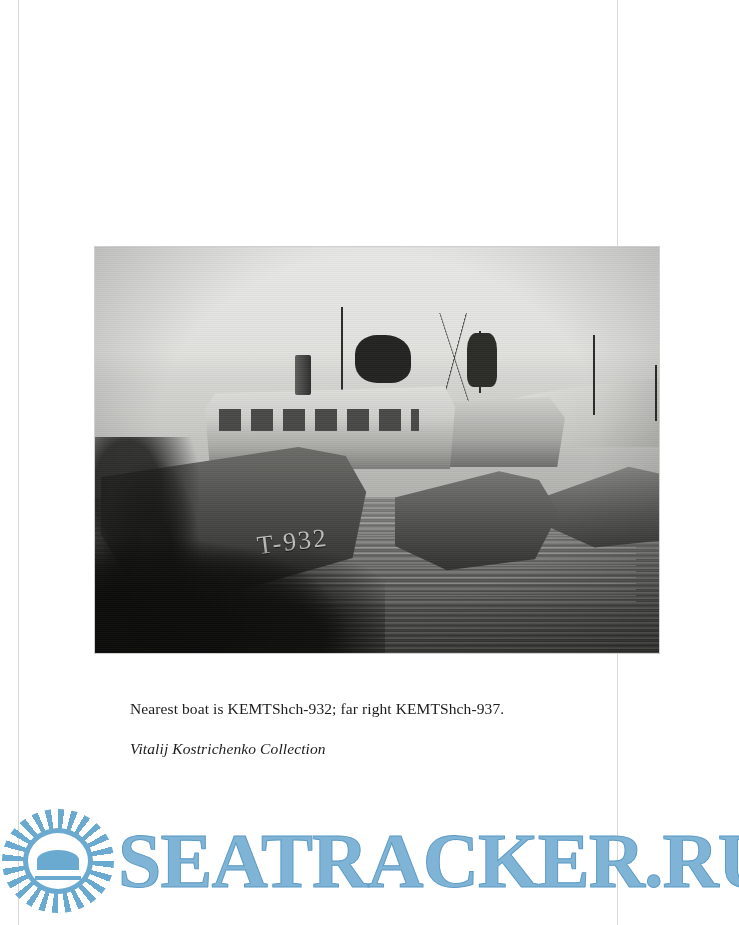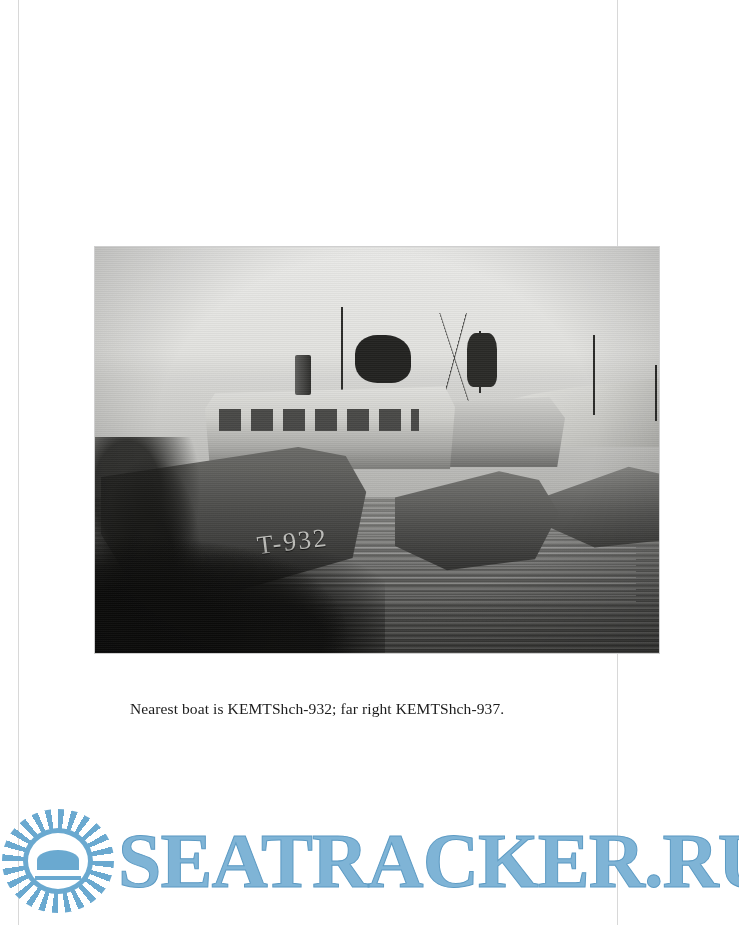--- a/index.html
+++ b/index.html
@@ -356,20 +356,21 @@
 
       <div class="foliage-left"></div>
       <div class="foliage"></div>
       <div class="vignette"></div>
       <div class="grain"></div>
     </div>
   </div>
 
   <div class="caption">Nearest boat is KEMTShch-932; far right KEMTShch-937.</div>
 
+  <div class="credit">Vitalij Kostrichenko Collection</div>
 
   <div class="watermark">
     <div class="wm-sun">
       <div class="rays"></div>
       <div class="disc"></div>
     </div>
     <div class="wm-text">SEATRACKER.RU</div>
   </div>
 
 </div>

